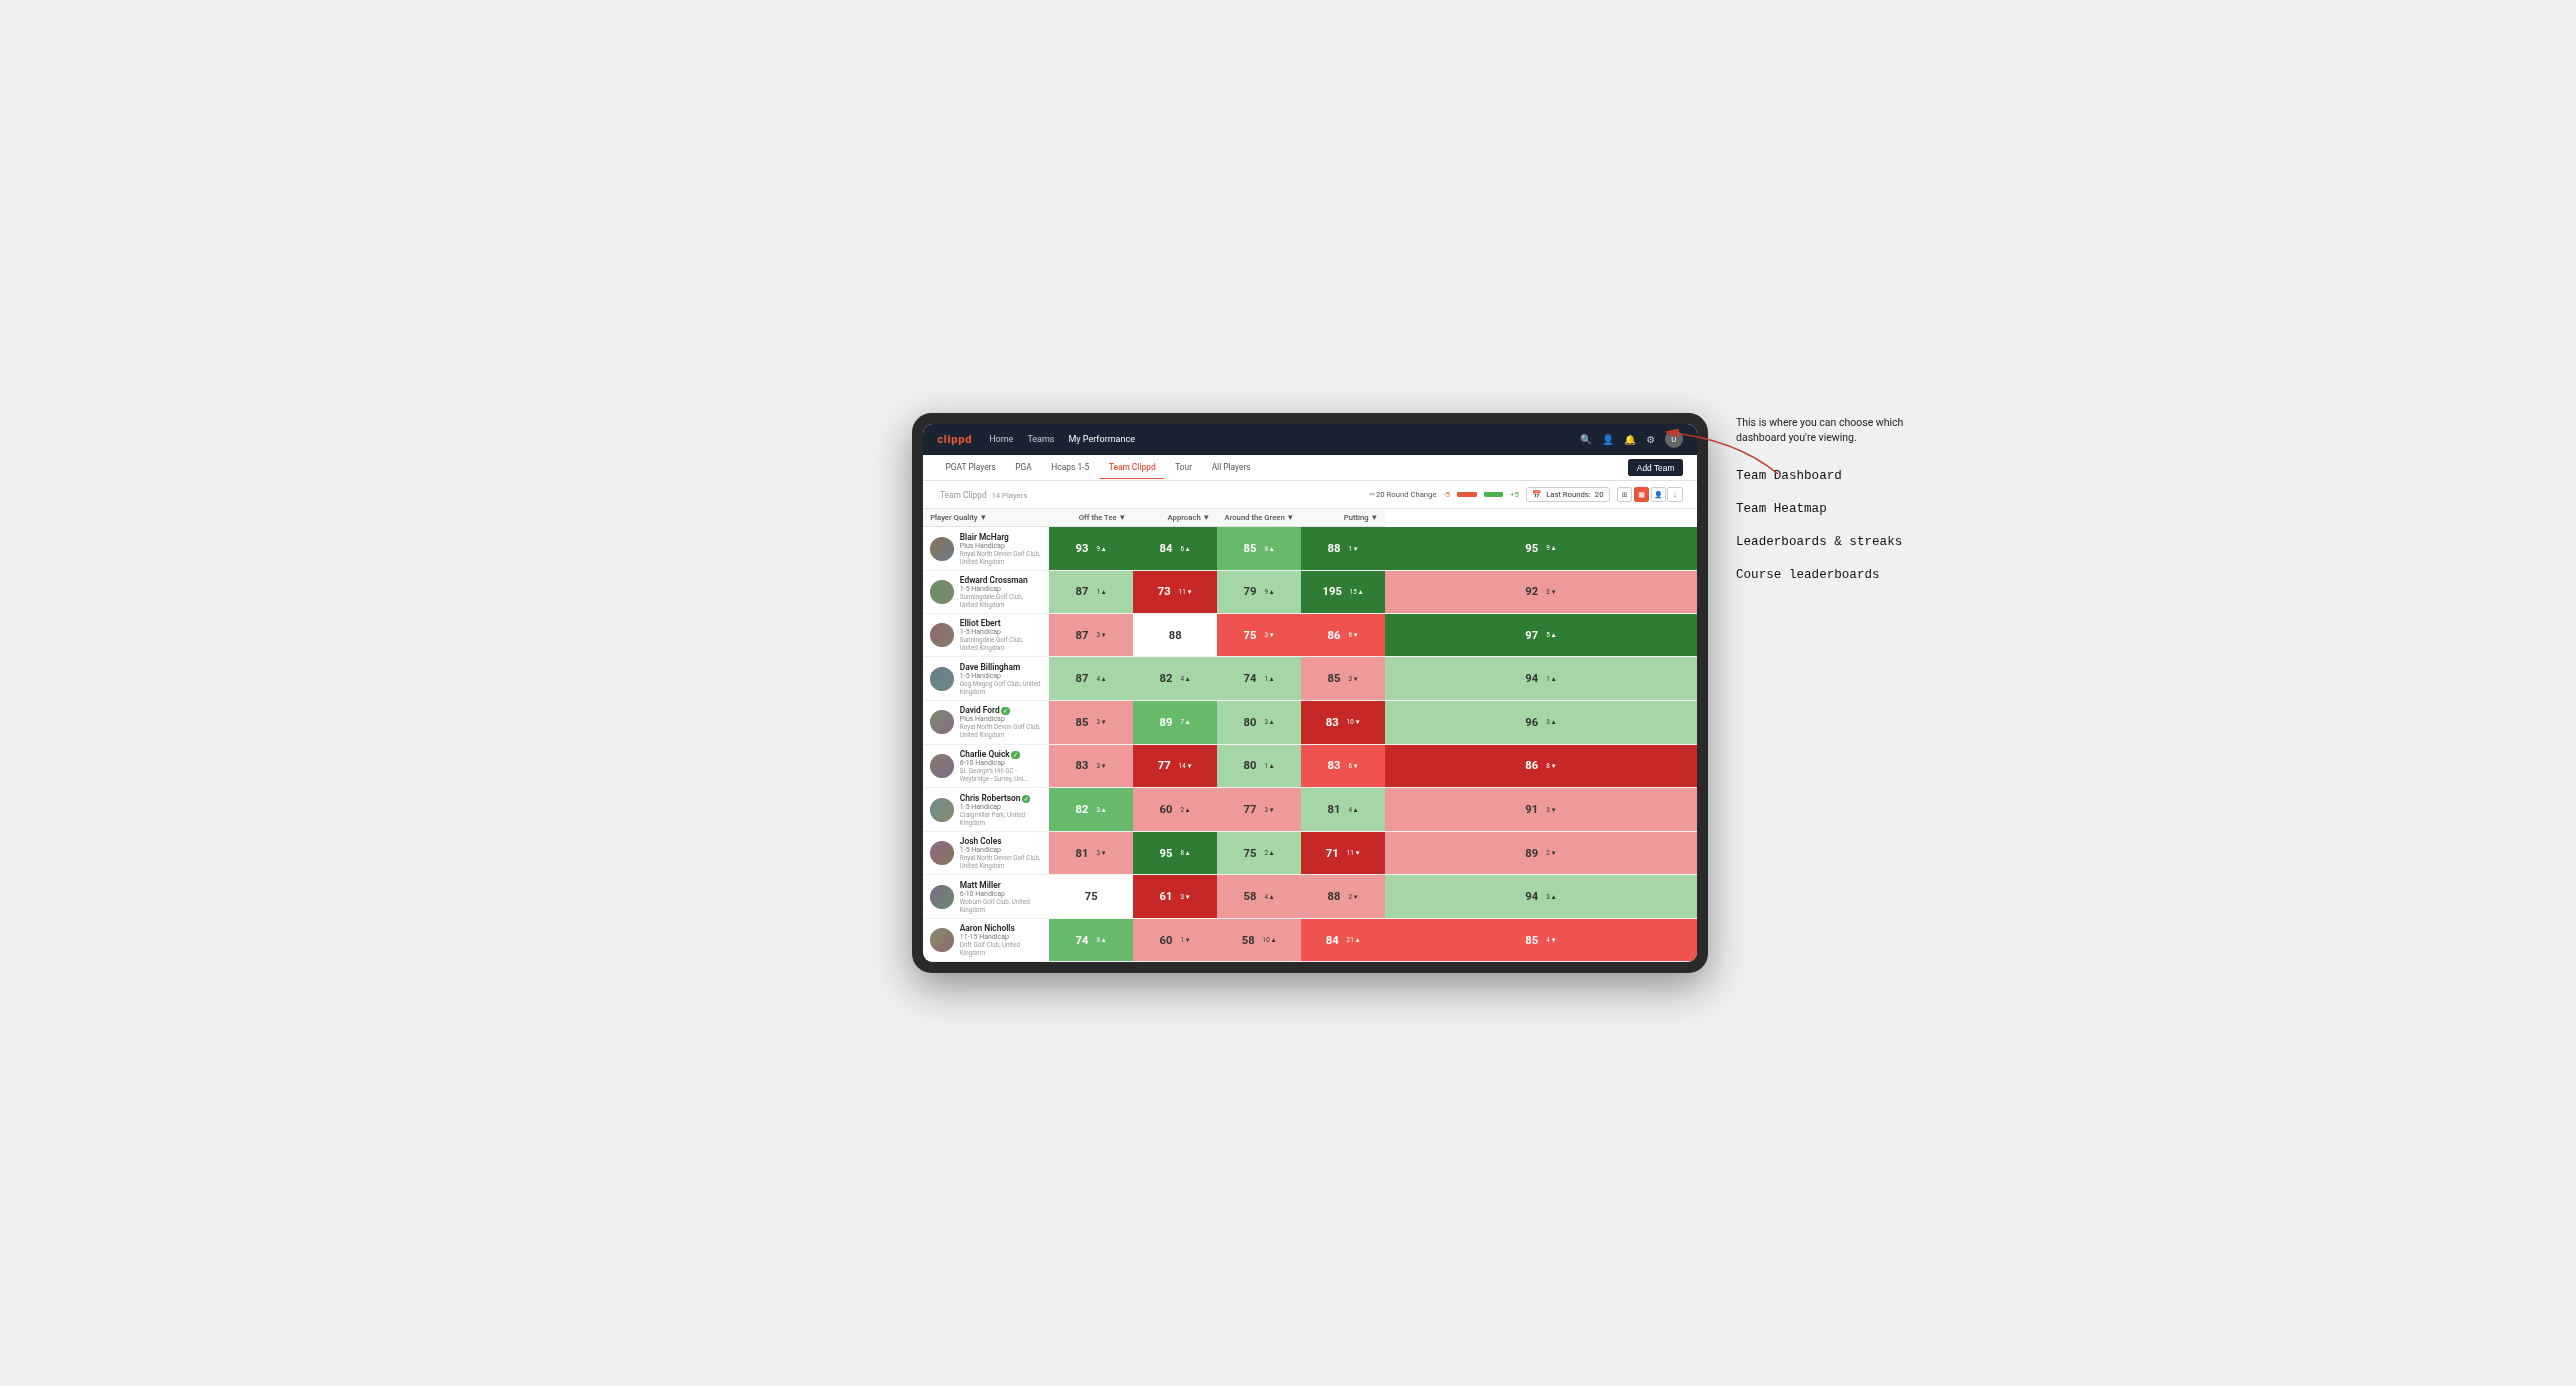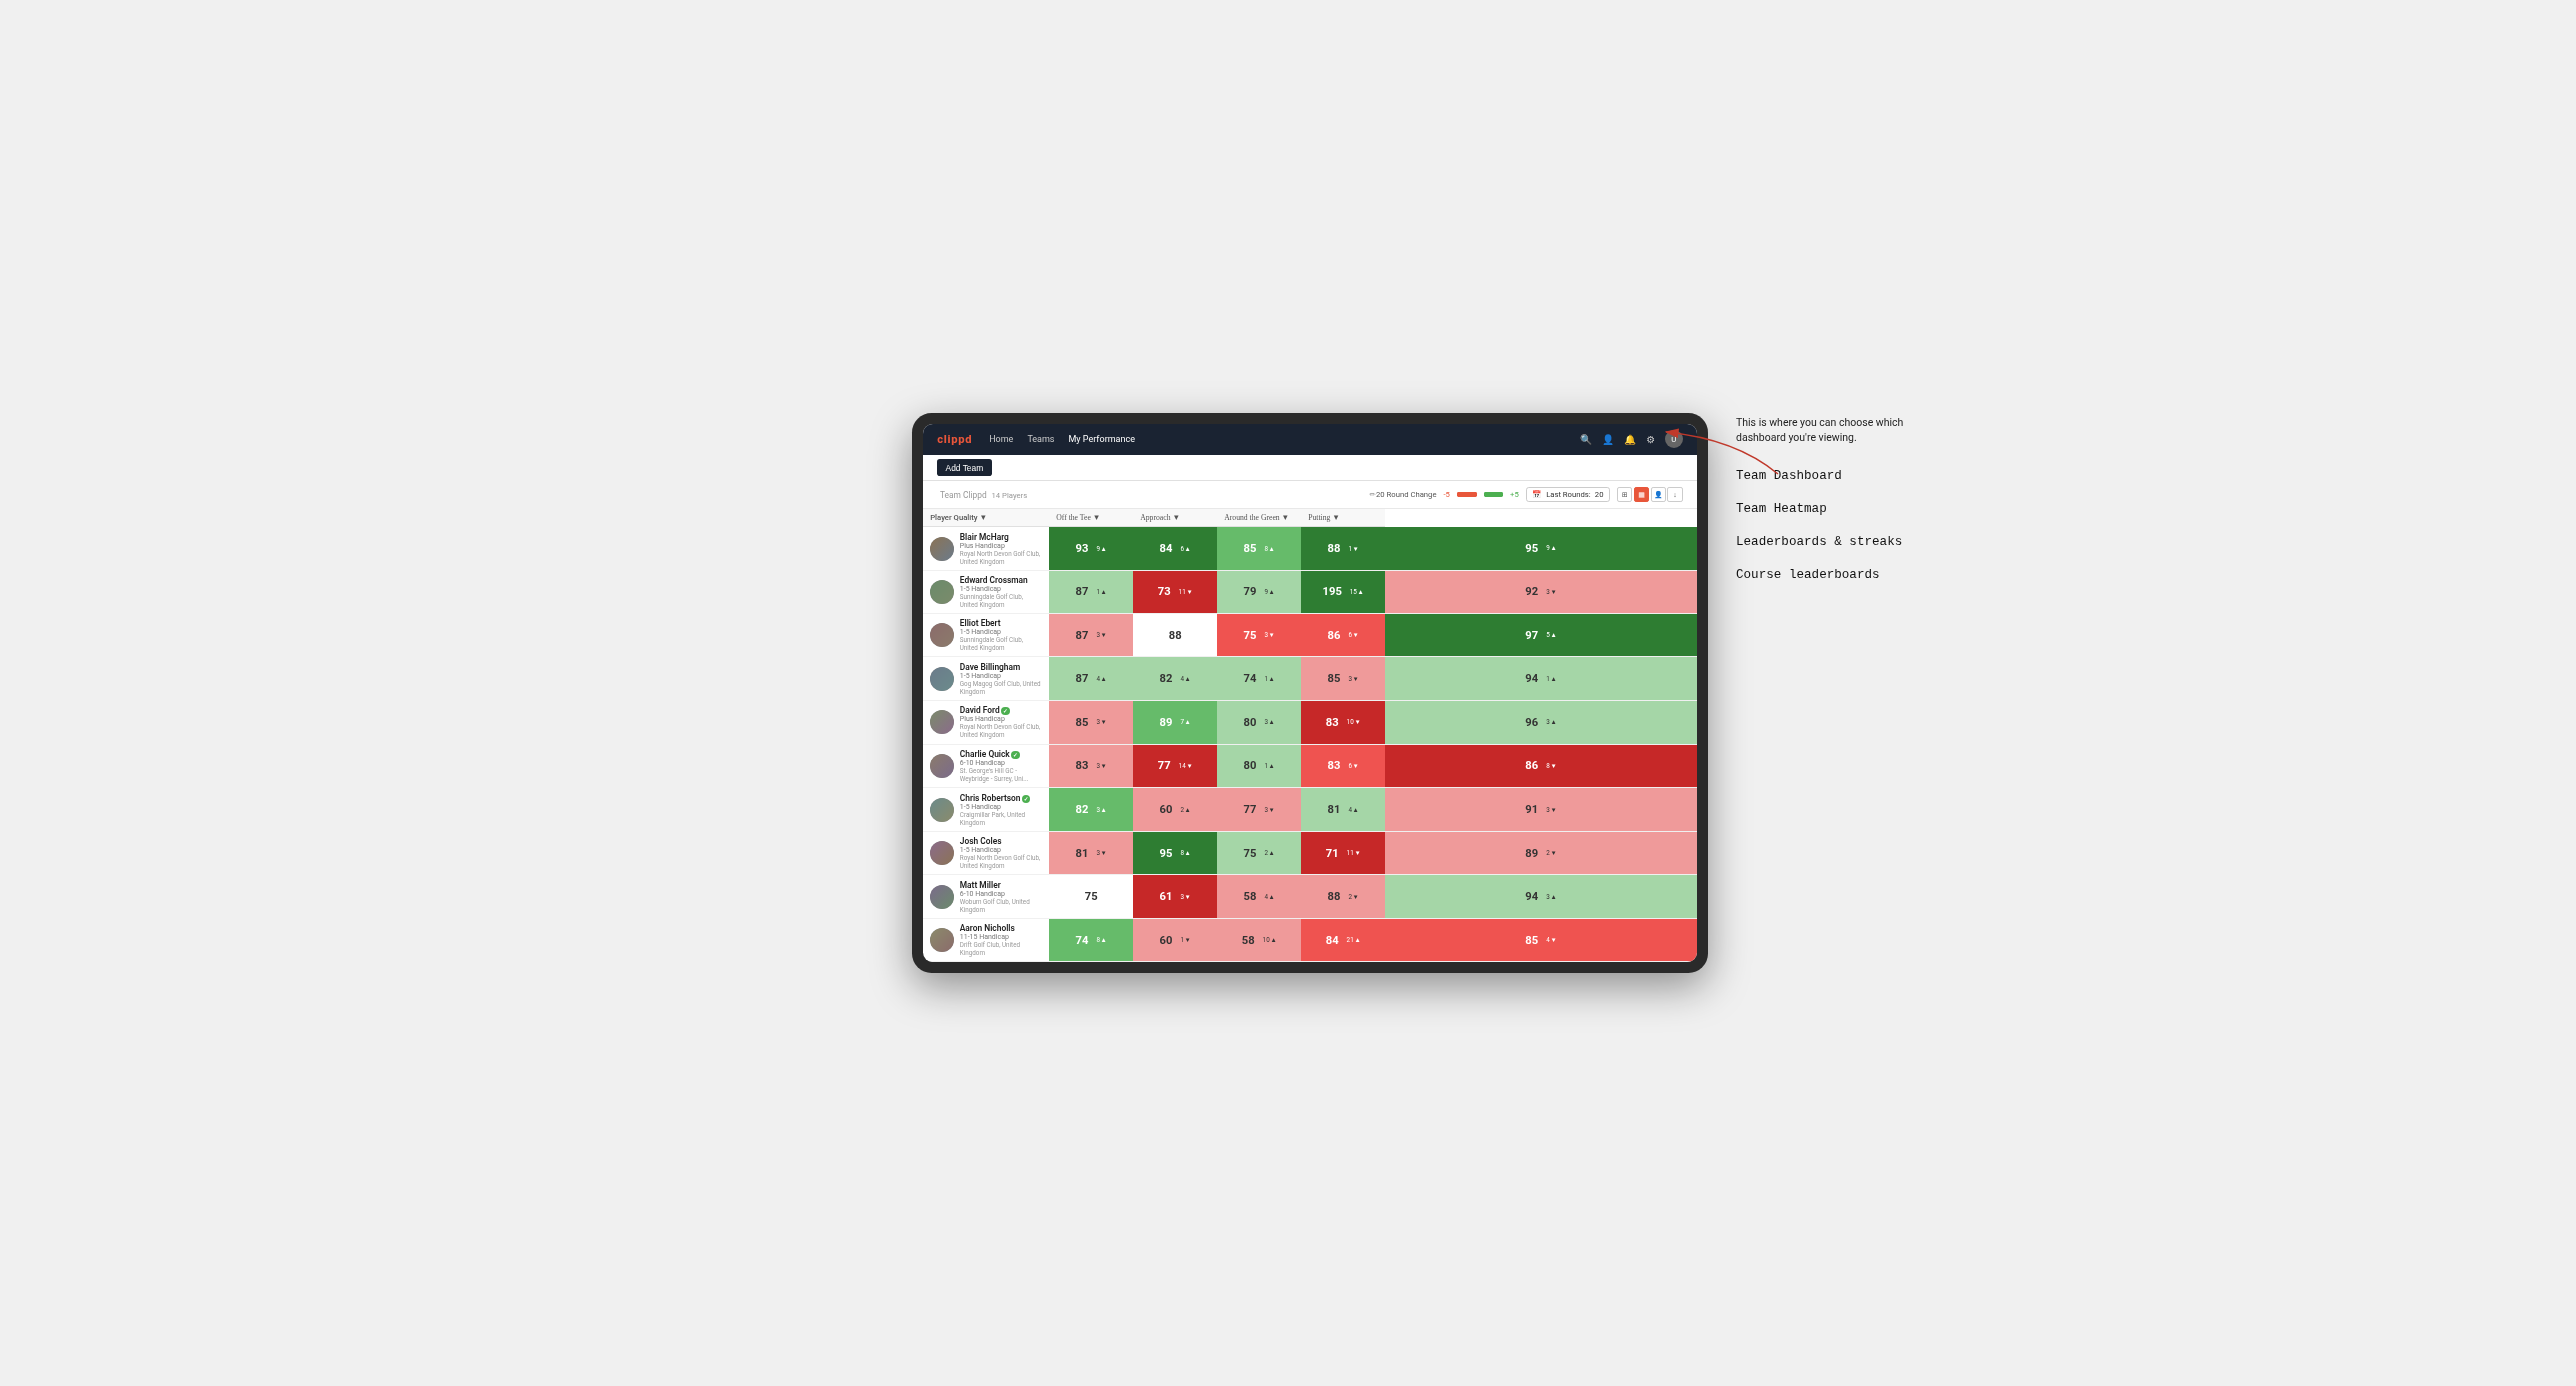--- a/index.html
+++ b/index.html
@@ -265,21 +265,21 @@
 
     .data-table th {
       font-size: 7.7px;
       font-weight: 500;
       color: #555;
       padding: 4.2px 7px;
       text-align: left;
       border-bottom: 0.7px solid #e0e0e0;
     }
 
-    .data-table th.center { text-align: left; font-family: Liberation Serif, serif; }
+    .data-table th.center { text-align: right; }
 
     .player-col { width: 126px; }
     .stat-col { width: 84px; }
 
     .data-table tbody tr {
       border-bottom: 0.7px solid #f0f0f0;
     }
 
     .player-cell {
       display: flex;
@@ -392,20 +392,28 @@
         <div class="nav-icons">
           <span class="nav-icon">🔍</span>
           <span class="nav-icon">👤</span>
           <span class="nav-icon">🔔</span>
           <span class="nav-icon">⚙</span>
           <div class="nav-avatar">U</div>
         </div>
       </div>
 
       <div class="sub-nav">
+        <div class="sub-nav-tabs">
+          <span class="sub-nav-tab">PGAT Players</span>
+          <span class="sub-nav-tab">PGA</span>
+          <span class="sub-nav-tab">Hcaps 1-5</span>
+          <span class="sub-nav-tab active">Team Clippd</span>
+          <span class="sub-nav-tab">Tour</span>
+          <span class="sub-nav-tab">All Players</span>
+        </div>
         <button class="add-team-btn">Add Team</button>
       </div>
 
       <div class="team-header">
         <div style="flex:1; display:flex; align-items:center;">
           <span class="team-title">
             <span>Team Clippd</span>
             <span style="color:#999; font-size:7.7px;">14 Players</span>
           </span>
           <span class="edit-icon">✏</span>

